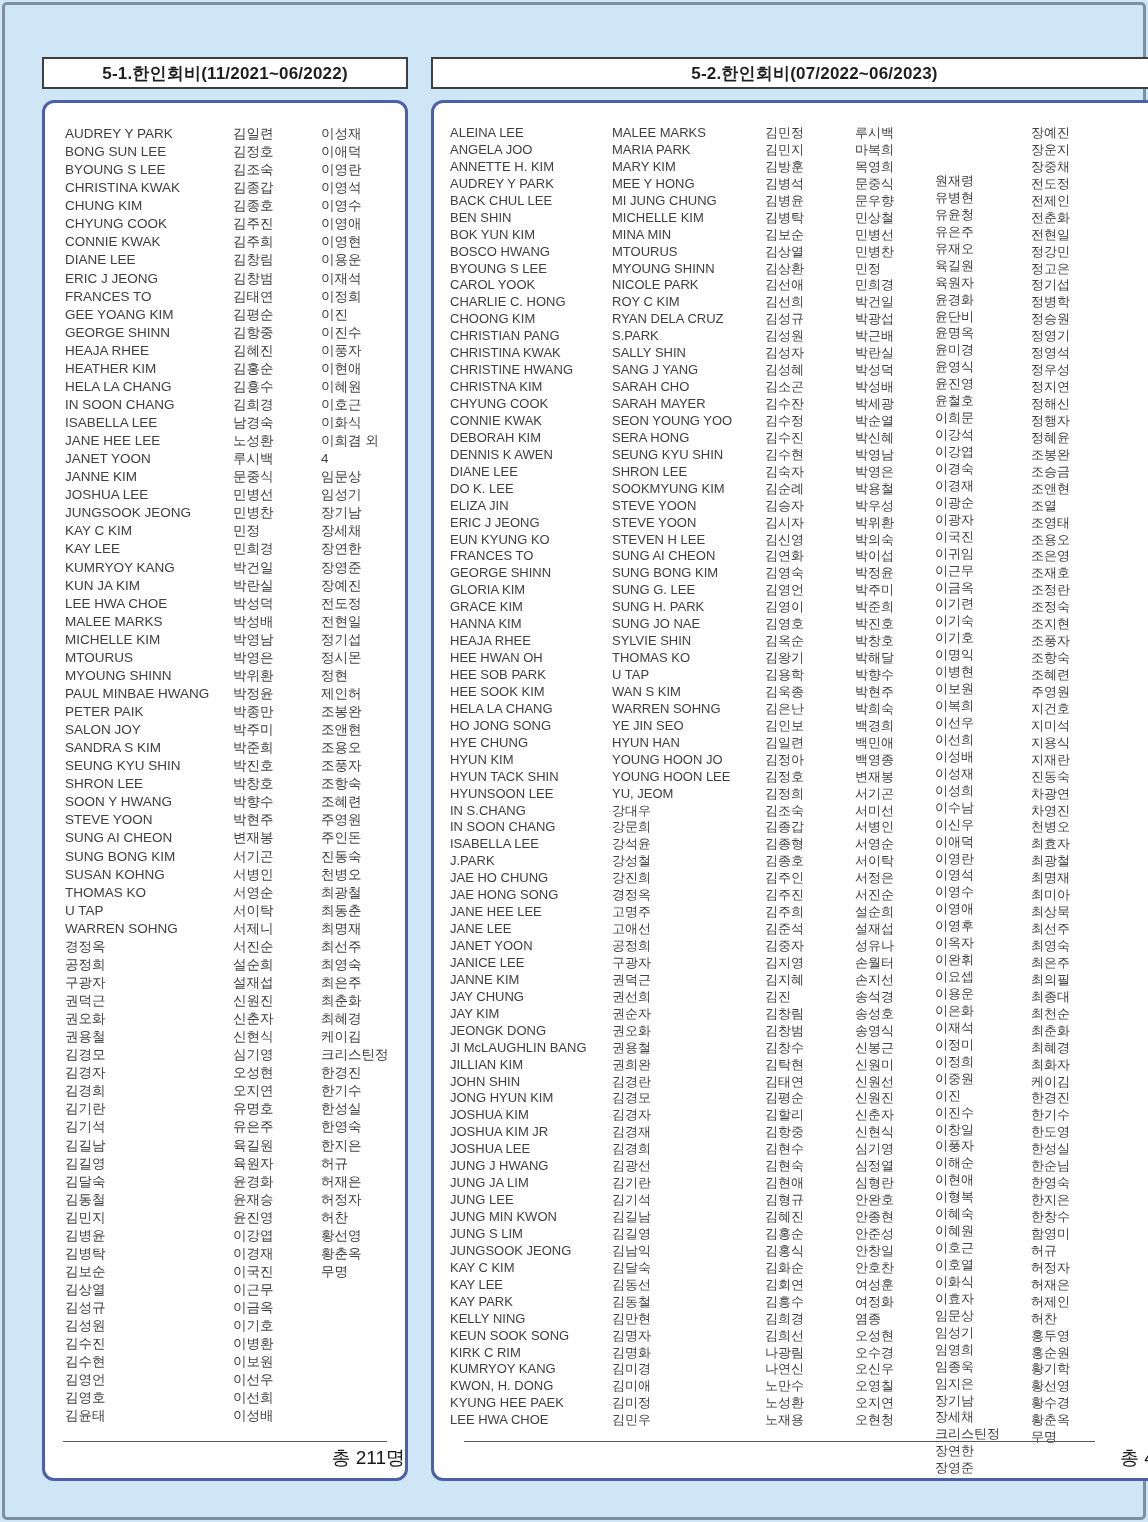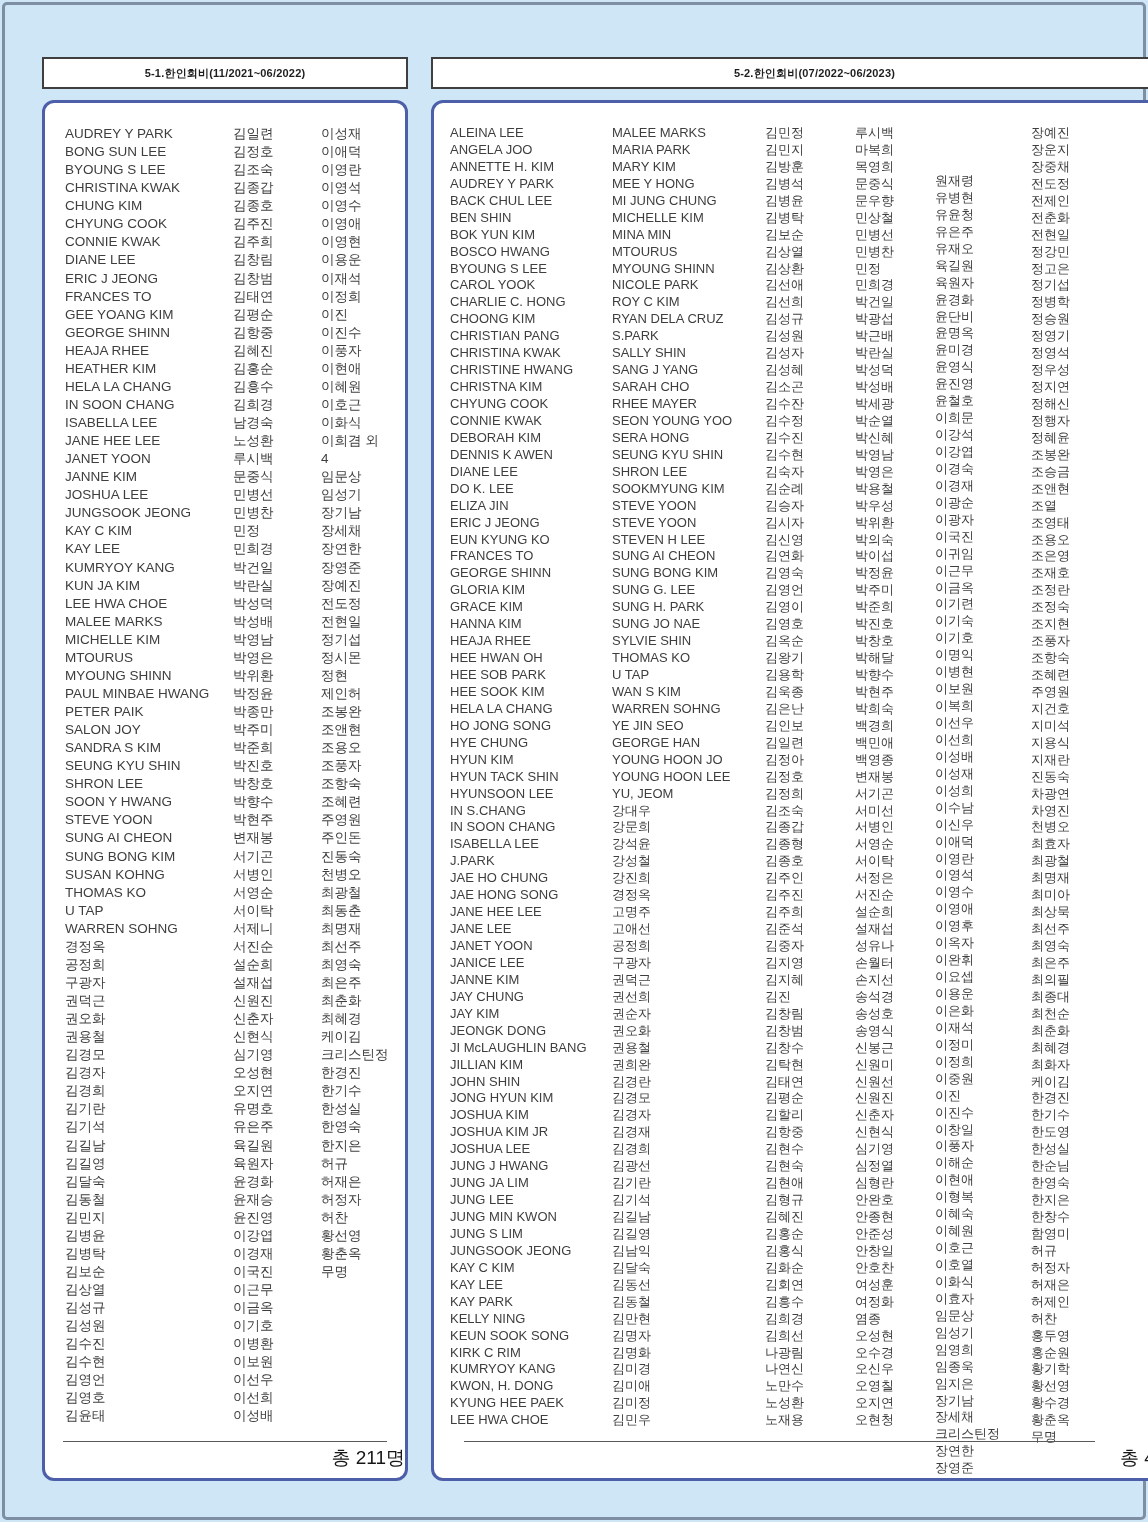--- a/index.html
+++ b/index.html
@@ -20,21 +20,21 @@
     pointer-events:none;
   }
   .section { position:absolute; top:57px; }
   .section.left  { left:42px;  width:366px; }
   .section.right { left:431px; width:767px; }
   .header-box {
     height:32px;
     background:#ffffff;
     border:2px solid #3f3f3f;
     display:flex; align-items:center; justify-content:center;
-    font-size:11px; font-weight:bold; color:#1e1e1e;
+    font-size:17px; font-weight:bold; color:#1e1e1e;
     letter-spacing:0.2px;
   }
   .panel {
     position:relative;
     margin-top:11px;
     height:1381px;
     background:#ffffff;
     border:3px solid #4d5fa8;
     border-radius:12px;
   }
@@ -396,41 +396,41 @@
             <div class="name">MINA MIN</div>
             <div class="name">MTOURUS</div>
             <div class="name">MYOUNG SHINN</div>
             <div class="name">NICOLE PARK</div>
             <div class="name">ROY C KIM</div>
             <div class="name">RYAN DELA CRUZ</div>
             <div class="name">S.PARK</div>
             <div class="name">SALLY SHIN</div>
             <div class="name">SANG J YANG</div>
             <div class="name">SARAH CHO</div>
-            <div class="name">RHEE MAYER</div>
+            <div class="name">SARAH MAYER</div>
             <div class="name">SEON YOUNG YOO</div>
             <div class="name">SERA HONG</div>
             <div class="name">SEUNG KYU SHIN</div>
             <div class="name">SHRON LEE</div>
             <div class="name">SOOKMYUNG KIM</div>
             <div class="name">STEVE YOON</div>
             <div class="name">STEVE YOON</div>
             <div class="name">STEVEN H LEE</div>
             <div class="name">SUNG AI CHEON</div>
             <div class="name">SUNG BONG KIM</div>
             <div class="name">SUNG G. LEE</div>
             <div class="name">SUNG H. PARK</div>
             <div class="name">SUNG JO NAE</div>
             <div class="name">SYLVIE SHIN</div>
             <div class="name">THOMAS KO</div>
             <div class="name">U TAP</div>
             <div class="name">WAN S KIM</div>
             <div class="name">WARREN SOHNG</div>
             <div class="name">YE JIN SEO</div>
-            <div class="name">GEORGE HAN</div>
+            <div class="name">HYUN HAN</div>
             <div class="name">YOUNG HOON JO</div>
             <div class="name">YOUNG HOON LEE</div>
             <div class="name">YU, JEOM</div>
             <div class="name">강대우</div>
             <div class="name">강문희</div>
             <div class="name">강석윤</div>
             <div class="name">강성철</div>
             <div class="name">강진희</div>
             <div class="name">경정옥</div>
             <div class="name">고명주</div>

